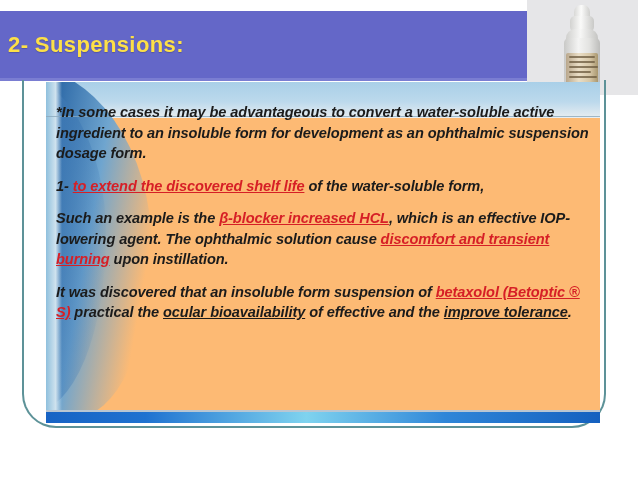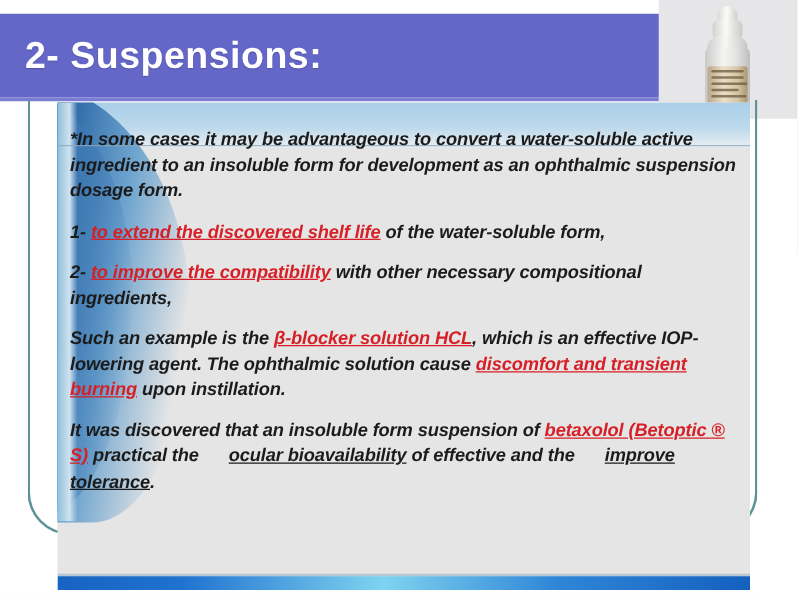--- a/index.html
+++ b/index.html
@@ -54,43 +54,43 @@
   .bottle .label i:nth-child(3){width:92%;}
   .bottle .label i:nth-child(4){width:70%;}
   .bottle .label i:nth-child(5){width:86%;}
 
   
   .title-bar{
     position:absolute;left:0;top:11px;width:527px;height:67px;
     background:#6467c8;
   }
   .title-bar .title-text{
-    position:absolute;left:20px;top:50%;transform:translateY(-50%);
-    color:#ffffff;font-size:30px;font-weight:bold;letter-spacing:.4px;
+    position:absolute;left:8px;top:50%;transform:translateY(-50%);
+    color:#fde047;font-size:22px;font-weight:bold;letter-spacing:.4px;
     white-space:nowrap;
     text-shadow:0 1px 1px rgba(0,0,0,.18);
   }
   .title-underline{
     position:absolute;left:0;top:78px;width:527px;height:3px;
     background:#7a7dd2;
   }
 
   
   .teal-frame{
     position:absolute;left:22px;top:80px;width:584px;height:348px;
     border:2px solid #5d9298;
     border-top:none;
     border-radius:0 0 34px 34px;
     box-sizing:border-box;
   }
 
   
   .content-panel{
-    position:absolute;left:46px;top:82px;width:554px;height:390px;
-    background:#e5e5e5;
+    position:absolute;left:46px;top:82px;width:554px;height:341px;
+    background:#fdba74;
     overflow:hidden;
   }
   
   .panel-top-wash{
     position:absolute;left:0;top:0;width:554px;height:36px;
     background:linear-gradient(180deg,#a9cfe8 0%,#bcd9ec 55%,#e9eef1 100%);
   }
   
   .swoosh{
     position:absolute;left:-44px;top:-16px;width:150px;height:352px;
@@ -127,21 +127,21 @@
     color:#1b1b1b;
     font-size:14.6px;
     font-weight:bold;
     font-style:italic;
     line-height:20.5px;
     letter-spacing:-.1px;
   }
   .body-text p{margin:0 0 12px 0;}
   .body-text p:last-child{margin-bottom:0;}
   .u-red{color:#d61f26;text-decoration:underline;}
-  .u-black{color:#1b1b1b;text-decoration:underline;margin-left:20px;}
+  .u-black{color:#1b1b1b;text-decoration:underline;}
 </style>
 </head>
 <body>
 
 <div id="slide">
 
   <div class="photo-panel">
     <div class="bottle">
       <div class="nozzle"></div>
       <div class="neck"></div>
@@ -167,22 +167,21 @@
   <div class="content-panel">
     <div class="panel-top-wash"></div>
     <div class="swoosh"></div>
     <div class="swoosh2"></div>
     <div class="swoosh-edge"></div>
     <div class="hair-rule"></div>
 
     <div class="body-text" id="body-text">
         <p><span>*In some cases it may be advantageous to convert a water-soluble active ingredient to an insoluble form for development as an ophthalmic suspension dosage form.</span></p>
         <p><span>1- </span><span class="u-red">to extend the discovered shelf life</span><span> of the water-soluble form,</span></p>
-        <p><span>2- </span><span class="u-red">to improve the compatibility</span><span> with other necessary compositional ingredients,</span></p>
-        <p><span>Such an example is the </span><span class="u-red">β-blocker solution HCL</span><span>, which is an effective IOP-lowering agent. The ophthalmic solution cause </span><span class="u-red">discomfort and transient burning</span><span> upon instillation.</span></p>
+        <p><span>Such an example is the </span><span class="u-red">β-blocker increased HCL</span><span>, which is an effective IOP-lowering agent. The ophthalmic solution cause </span><span class="u-red">discomfort and transient burning</span><span> upon instillation.</span></p>
         <p><span>It was discovered that an insoluble form suspension of </span><span class="u-red">betaxolol (Betoptic ® S)</span><span> practical the </span><span class="u-black">ocular bioavailability</span><span> of effective and the </span><span class="u-black">improve tolerance</span><span>.</span></p>
       </div>
 
     <div class="bottom-bar-top"></div>
     <div class="bottom-bar"></div>
   </div>
 
 </div>
 
 </body></html>

